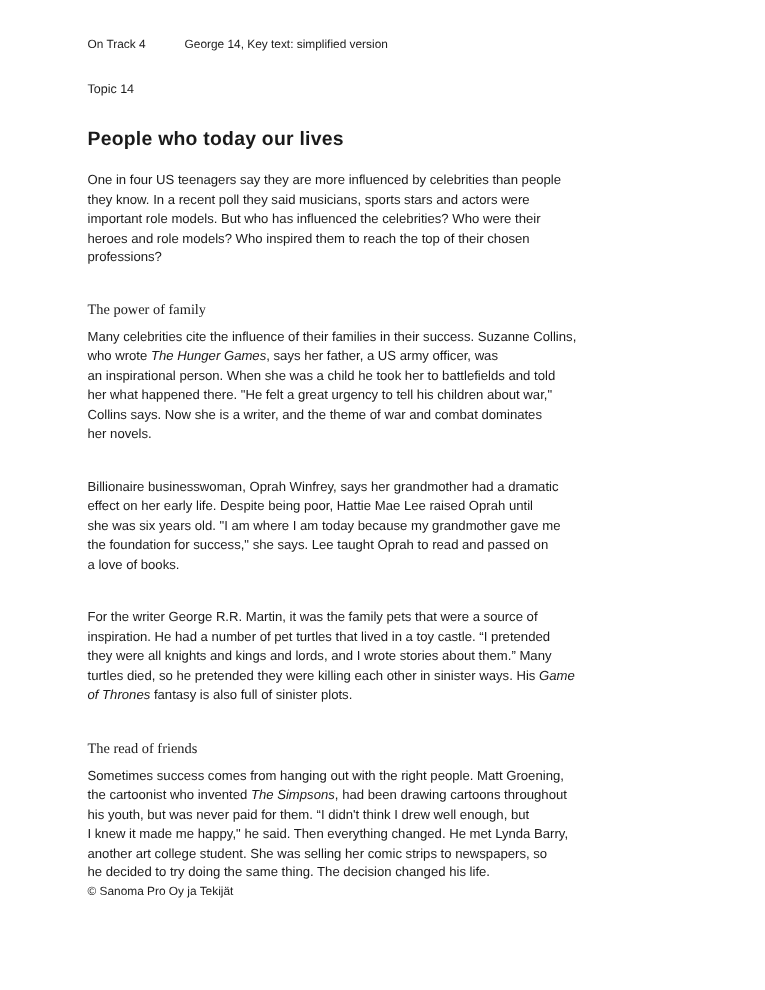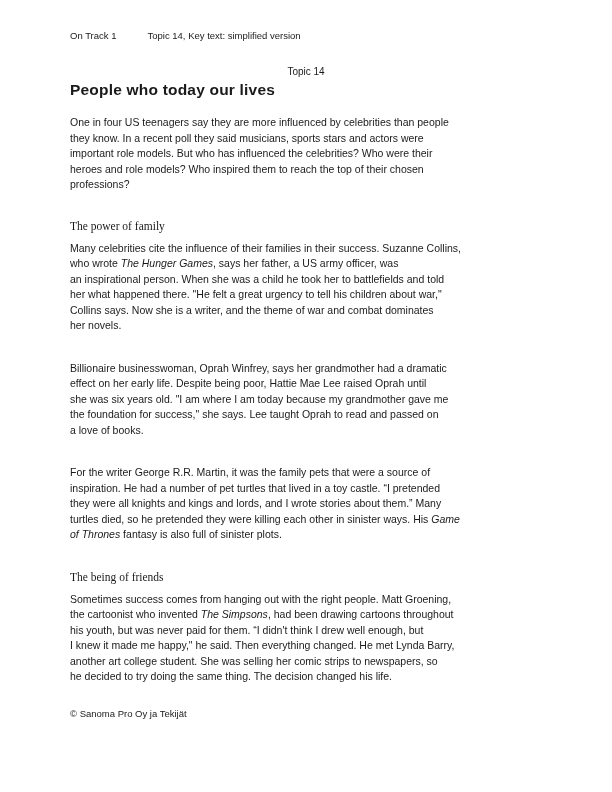--- a/index.html
+++ b/index.html
@@ -27,22 +27,21 @@
     line-height: 12px;
     margin-bottom: 23px;
   }
   .rh-left {
     display: inline-block;
     width: 75px;
   }
   .topic-label {
     font-size: 10px;
     line-height: 13px;
-    margin-bottom: 2px;
-    text-align: center;
+    margin-bottom: 24px;
   }
   .title {
     font-size: 15.5px;
     line-height: 20px;
     font-weight: bold;
     letter-spacing: 0.2px;
     margin: 0 0 15px 0;
   }
   .body {
     font-size: 10.5px;
@@ -67,37 +66,37 @@
     font-size: 9.5px;
     line-height: 12px;
   }
 </style>
 </head>
 <body>
 
 <div class="page">
 
   <div class="running-header">
-    <span class="rh-left">On Track 1</span>
-    <span class="rh-right">Topic 14, Key text: simplified version</span>
+    <span class="rh-left">On Track 4</span>
+    <span class="rh-right">George 14, Key text: simplified version</span>
   </div>
 
   <div class="topic-label">Topic 14</div>
 
   <h1 class="title">People who today our lives</h1>
 
   <p class="body intro"><span>One in four US teenagers say they are more influenced by celebrities than people</span><br><span>they know. In a recent poll they said musicians, sports stars and actors were</span><br><span>important role models. But who has influenced the celebrities? Who were their</span><br><span>heroes and role models? Who inspired them to reach the top of their chosen</span><br><span>professions?</span></p>
 
   <h2 class="section-heading">The power of family</h2>
 
   <p class="body"><span>Many celebrities cite the influence of their families in their success. Suzanne Collins,</span><br><span>who wrote </span><i>The Hunger Games</i><span>, says her father, a US army officer, was</span><br><span>an inspirational person. When she was a child he took her to battlefields and told</span><br><span>her what happened there. "He felt a great urgency to tell his children about war,"</span><br><span>Collins says. Now she is a writer, and the theme of war and combat dominates</span><br><span>her novels.</span></p>
 
   <p class="body"><span>Billionaire businesswoman, Oprah Winfrey, says her grandmother had a dramatic</span><br><span>effect on her early life. Despite being poor, Hattie Mae Lee raised Oprah until</span><br><span>she was six years old. "I am where I am today because my grandmother gave me</span><br><span>the foundation for success," she says. Lee taught Oprah to read and passed on</span><br><span>a love of books.</span></p>
 
   <p class="body"><span>For the writer George R.R. Martin, it was the family pets that were a source of</span><br><span>inspiration. He had a number of pet turtles that lived in a toy castle. “I pretended</span><br><span>they were all knights and kings and lords, and I wrote stories about them.” Many</span><br><span>turtles died, so he pretended they were killing each other in sinister ways. His </span><i>Game</i><br><i>of Thrones</i><span> fantasy is also full of sinister plots.</span></p>
 
-  <h2 class="section-heading">The being of friends</h2>
+  <h2 class="section-heading">The read of friends</h2>
 
   <p class="body"><span>Sometimes success comes from hanging out with the right people. Matt Groening,</span><br><span>the cartoonist who invented </span><i>The Simpsons</i><span>, had been drawing cartoons throughout</span><br><span>his youth, but was never paid for them. “I didn't think I drew well enough, but</span><br><span>I knew it made me happy," he said. Then everything changed. He met Lynda Barry,</span><br><span>another art college student. She was selling her comic strips to newspapers, so</span><br><span>he decided to try doing the same thing. The decision changed his life.</span></p>
 
   <div class="footer">© Sanoma Pro Oy ja Tekijät</div>
 
 </div>
 
 </body></html>

